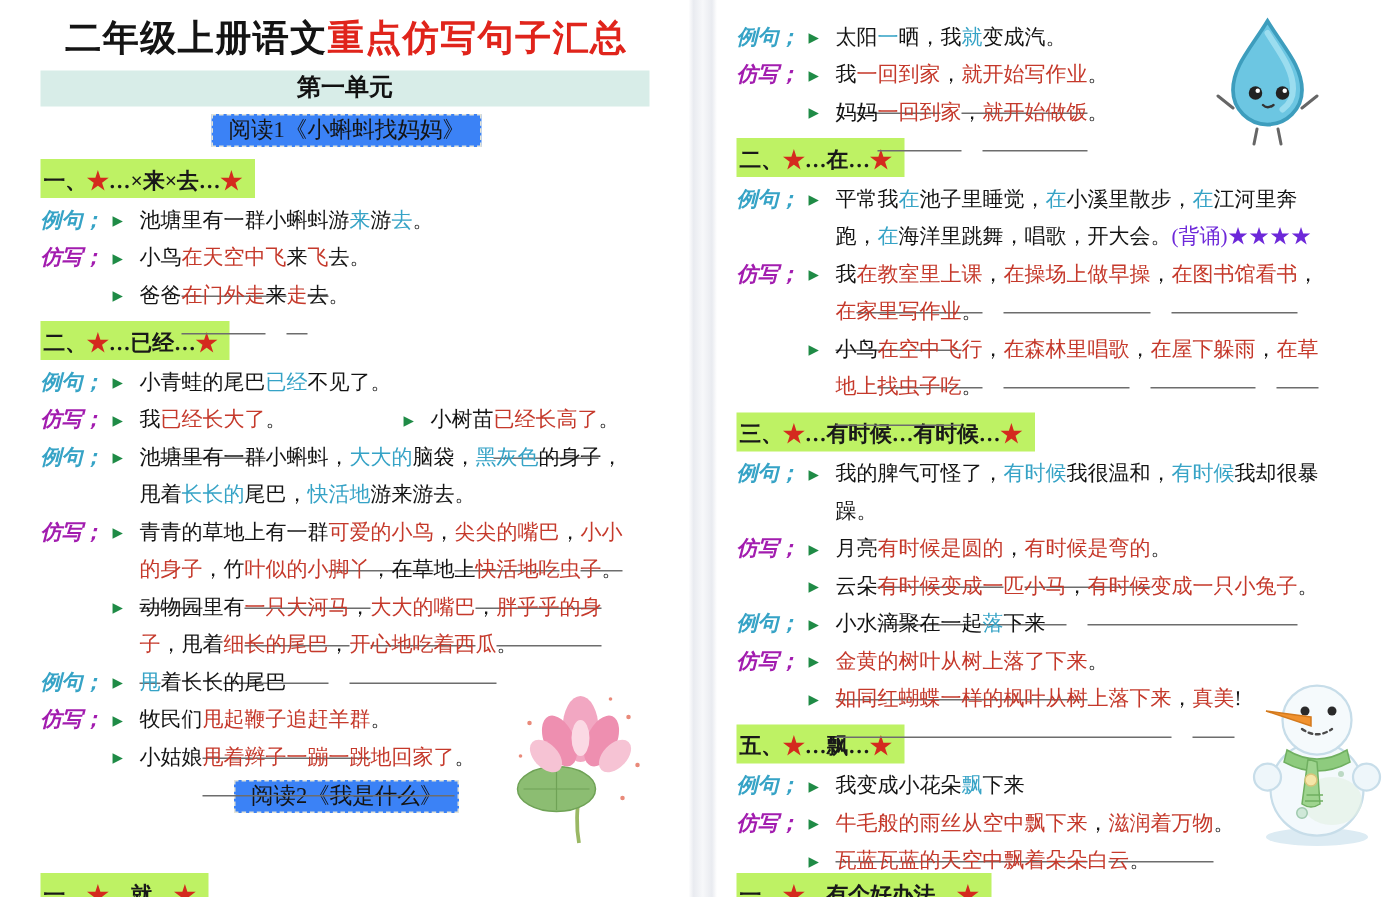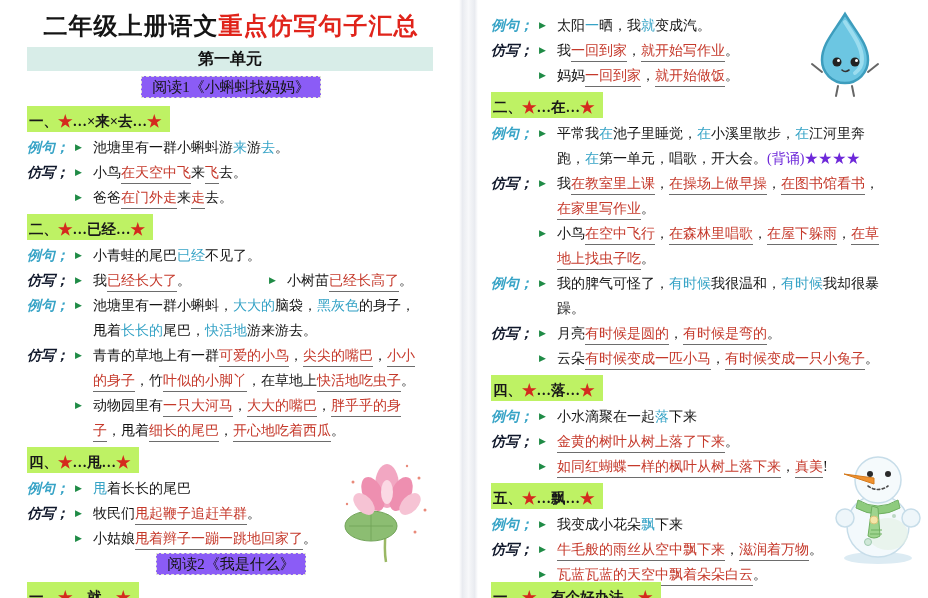--- a/index.html
+++ b/index.html
@@ -20,43 +20,43 @@
     text-align:center;font-size:24px;font-weight:bold;letter-spacing:1px;
     line-height:27px;margin:0 0 7px 0;white-space:nowrap;
   }
   .title .t-red{color:#e0241b;}
   .unit-band{
     background:#d8ede8;text-align:center;font-weight:bold;font-size:16px;
     line-height:24px;margin:0 2px 5px 0;color:#111;
   }
   .reading-title{text-align:center;margin:2px 0 4px 0;font-size:15px;line-height:20px;}
   .reading-title span{
-    display:inline-block;padding:0 10px;border:1px dashed #e3e3d7;background:#8b5cf6;
+    display:inline-block;padding:0 10px;border:1px dashed #e3e3d7;background:#3b82f6;
   }
   .sec-heading{
     display:inline-block;background:#bef264;font-weight:bold;font-size:14.5px;
     line-height:20px;padding:5px 8px 1px 2px;margin:4px 0 3px 0;color:#191919;
   }
   .sec-heading .star{color:#d42a1e;}
   .row{display:flex;align-items:flex-start;}
   .lab{
     flex:0 0 48px;width:48px;font-weight:bold;font-style:italic;
     font-size:14px;line-height:25px;
   }
   .lab-example{color:#36a3c6;}
-  .lab-imitation{color:#0f172a;}
+  .lab-imitation{color:#a21caf;}
   .bullets{width:352px;font-size:14px;line-height:25px;}
   .bullet{position:relative;padding-left:18px;}
   .tri{position:absolute;left:0;top:0;font-size:9px;line-height:25px;color:#1f8b46;}
   .twin{display:flex;}
   .twin .bullet:nth-child(1){width:176px;flex:0 0 176px;}
   .twin .bullet:nth-child(2){flex:1;}
   .seg-k{color:#141414;}
   .seg-b{color:#36a3c6;}
-  .seg-r{color:#c5392b;border-bottom:1px solid #6d6d6d;padding-bottom:3px;}
+  .seg-r{color:#c5392b;border-bottom:1px solid #6d6d6d;padding-bottom:17px;}
   .seg-rp{color:#6d28d9;}
   .partial{position:absolute;bottom:-13px;}
   .partial-left{left:27px;}
   .partial-right{left:13px;}
   .art{position:absolute;}
   .art-lotus{top:452px;right:26px;}
   .art-drop{top:10px;right:46px;}
   .art-snowman{top:446px;right:0px;}
 </style>
 </head>
@@ -102,21 +102,21 @@
         </div><div class="row">
           <span class="lab lab-imitation">仿写；</span>
           <div class="bullets">
             <div class="bullet"><span class="tri">▶</span><span class="seg-k">青青的草地上有一群</span><span class="seg-r">可爱的小鸟</span><span class="seg-k">，</span><span class="seg-r">尖尖的嘴巴</span><span class="seg-k">，</span><span class="seg-r">小小的身子</span><span class="seg-k">，竹</span><span class="seg-r">叶似的小脚丫</span><span class="seg-k">，在草地上</span><span class="seg-r">快活地吃虫子</span><span class="seg-k">。</span></div>
           </div>
         </div><div class="row">
           <span class="lab"></span>
           <div class="bullets">
             <div class="bullet"><span class="tri">▶</span><span class="seg-k">动物园里有</span><span class="seg-r">一只大河马</span><span class="seg-k">，</span><span class="seg-r">大大的嘴巴</span><span class="seg-k">，</span><span class="seg-r">胖乎乎的身子</span><span class="seg-k">，甩着</span><span class="seg-r">细长的尾巴</span><span class="seg-k">，</span><span class="seg-r">开心地吃着西瓜</span><span class="seg-k">。</span></div>
           </div>
-        </div><div class="sec-heading"><span>四</span><span>、</span><span class="star">★</span><span>…</span><span>甩</span><span>…</span><span class="star">★</span></div><div class="row">
+        </div><div class="row">
           <span class="lab lab-example">例句；</span>
           <div class="bullets">
             <div class="bullet"><span class="tri">▶</span><span class="seg-b">甩</span><span class="seg-k">着长长的尾巴</span></div>
           </div>
         </div><div class="row">
           <span class="lab lab-imitation">仿写；</span>
           <div class="bullets">
             <div class="bullet"><span class="tri">▶</span><span class="seg-k">牧民们</span><span class="seg-r">甩起鞭子追赶羊群</span><span class="seg-k">。</span></div>
           </div>
         </div><div class="row">
@@ -162,48 +162,48 @@
             <div class="bullet"><span class="tri">▶</span><span class="seg-k">我</span><span class="seg-r">一回到家</span><span class="seg-k">，</span><span class="seg-r">就开始写作业</span><span class="seg-k">。</span></div>
           </div>
         </div><div class="row">
           <span class="lab"></span>
           <div class="bullets">
             <div class="bullet"><span class="tri">▶</span><span class="seg-k">妈妈</span><span class="seg-r">一回到家</span><span class="seg-k">，</span><span class="seg-r">就开始做饭</span><span class="seg-k">。</span></div>
           </div>
         </div><div class="sec-heading"><span>二</span><span>、</span><span class="star">★</span><span>…</span><span>在</span><span>…</span><span class="star">★</span></div><div class="row">
           <span class="lab lab-example">例句；</span>
           <div class="bullets">
-            <div class="bullet"><span class="tri">▶</span><span class="seg-k">平常我</span><span class="seg-b">在</span><span class="seg-k">池子里睡觉，</span><span class="seg-b">在</span><span class="seg-k">小溪里散步，</span><span class="seg-b">在</span><span class="seg-k">江河里奔跑，</span><span class="seg-b">在</span><span class="seg-k">第一单元，唱歌，开大会。</span><span class="seg-rp">(背诵)★★★★</span></div>
+            <div class="bullet"><span class="tri">▶</span><span class="seg-k">平常我</span><span class="seg-b">在</span><span class="seg-k">池子里睡觉，</span><span class="seg-b">在</span><span class="seg-k">小溪里散步，</span><span class="seg-b">在</span><span class="seg-k">江河里奔跑，</span><span class="seg-b">在</span><span class="seg-k">海洋里跳舞，唱歌，开大会。</span><span class="seg-rp">(背诵)★★★★</span></div>
           </div>
         </div><div class="row">
           <span class="lab lab-imitation">仿写；</span>
           <div class="bullets">
             <div class="bullet"><span class="tri">▶</span><span class="seg-k">我</span><span class="seg-r">在教室里上课</span><span class="seg-k">，</span><span class="seg-r">在操场上做早操</span><span class="seg-k">，</span><span class="seg-r">在图书馆看书</span><span class="seg-k">，</span><span class="seg-r">在家里写作业</span><span class="seg-k">。</span></div>
           </div>
         </div><div class="row">
           <span class="lab"></span>
           <div class="bullets">
             <div class="bullet"><span class="tri">▶</span><span class="seg-k">小鸟</span><span class="seg-r">在空中飞行</span><span class="seg-k">，</span><span class="seg-r">在森林里唱歌</span><span class="seg-k">，</span><span class="seg-r">在屋下躲雨</span><span class="seg-k">，</span><span class="seg-r">在草地上找虫子吃</span><span class="seg-k">。</span></div>
           </div>
-        </div><div class="row">
+        </div><div class="sec-heading"><span>三</span><span>、</span><span class="star">★</span><span>…</span><span>有</span><span>时</span><span>候</span><span>…</span><span>有</span><span>时</span><span>候</span><span>…</span><span class="star">★</span></div><div class="row">
           <span class="lab lab-example">例句；</span>
           <div class="bullets">
             <div class="bullet"><span class="tri">▶</span><span class="seg-k">我的脾气可怪了，</span><span class="seg-b">有时候</span><span class="seg-k">我很温和，</span><span class="seg-b">有时候</span><span class="seg-k">我却很暴躁。</span></div>
           </div>
         </div><div class="row">
           <span class="lab lab-imitation">仿写；</span>
           <div class="bullets">
             <div class="bullet"><span class="tri">▶</span><span class="seg-k">月亮</span><span class="seg-r">有时候是圆的</span><span class="seg-k">，</span><span class="seg-r">有时候是弯的</span><span class="seg-k">。</span></div>
           </div>
         </div><div class="row">
           <span class="lab"></span>
           <div class="bullets">
             <div class="bullet"><span class="tri">▶</span><span class="seg-k">云朵</span><span class="seg-r">有时候变成一匹小马</span><span class="seg-k">，</span><span class="seg-r">有时候变成一只小兔子</span><span class="seg-k">。</span></div>
           </div>
-        </div><div class="sec-heading"><span>四</span><span>、</span><span class="star">★</span><span>…</span><span>落</span><span>…</span><span class="star">★</span></div><div class="row">
+        </div><div class="row">
           <span class="lab lab-example">例句；</span>
           <div class="bullets">
             <div class="bullet"><span class="tri">▶</span><span class="seg-k">小水滴聚在一起</span><span class="seg-b">落</span><span class="seg-k">下来</span></div>
           </div>
         </div><div class="row">
           <span class="lab lab-imitation">仿写；</span>
           <div class="bullets">
             <div class="bullet"><span class="tri">▶</span><span class="seg-r">金黄的树叶从树上落了下来</span><span class="seg-k">。</span></div>
           </div>
         </div><div class="row">

